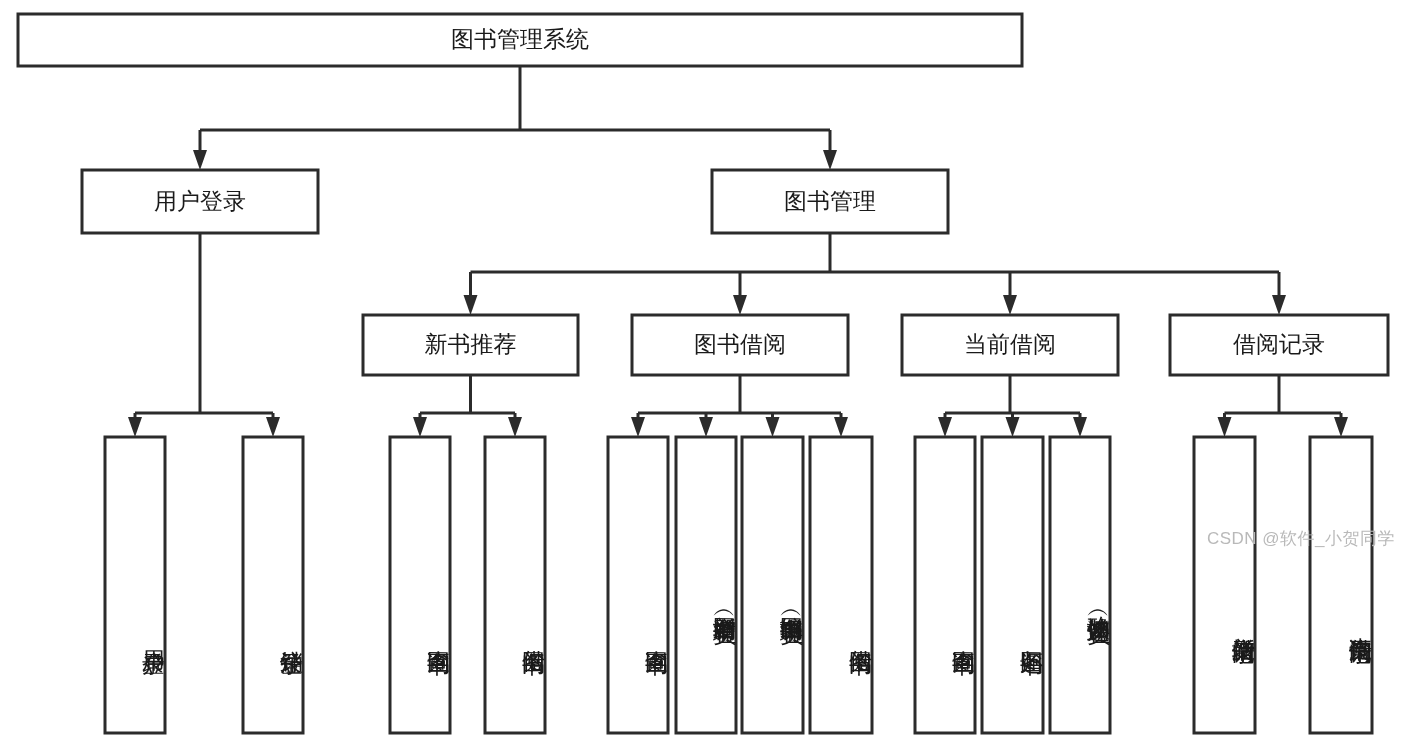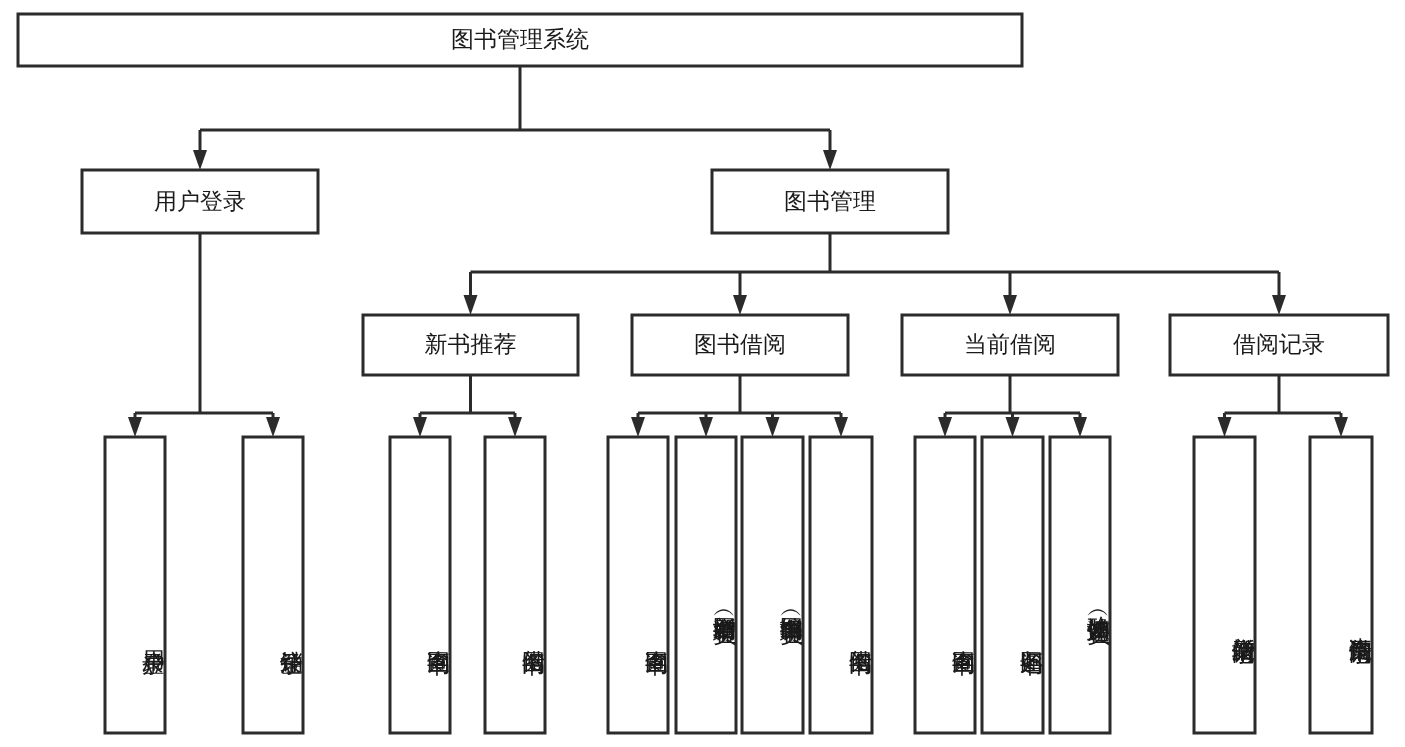--- a/index.html
+++ b/index.html
@@ -203,14 +203,15 @@
         <span>确认归还（管理员）</span>
       </div>
       <div class="node-label-v" style="left: 1194px; top: 437px; width: 61px; height: 296px; padding-top: 73px; box-sizing: border-box;">
         <span>新增借阅记录</span>
       </div>
       <div class="node-label-v" style="left: 1310px; top: 437px; width: 62px; height: 296px; padding-top: 73px; box-sizing: border-box;">
         <span>查询借阅记录</span>
       </div>
     </div>
 
+  <div class="watermark">CSDN @软件_小贺同学</div>
 
 </div>
 
 </body></html>

